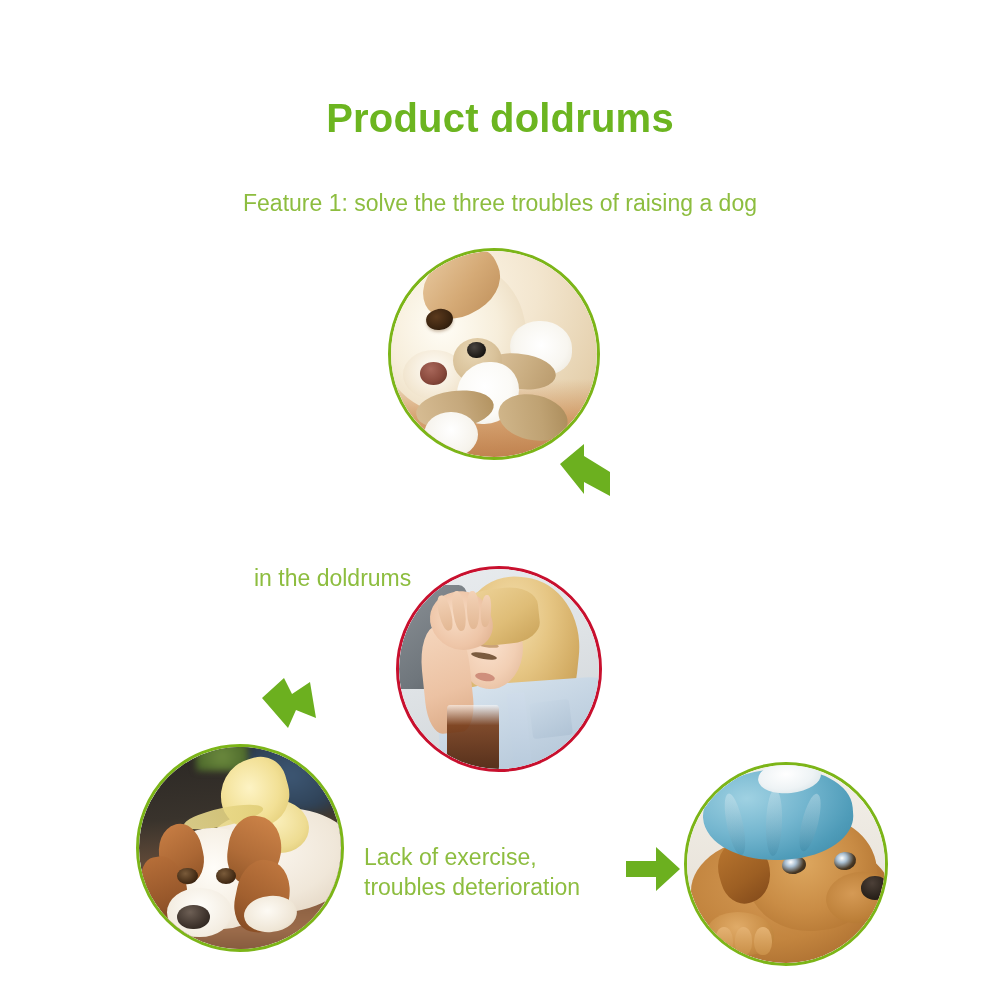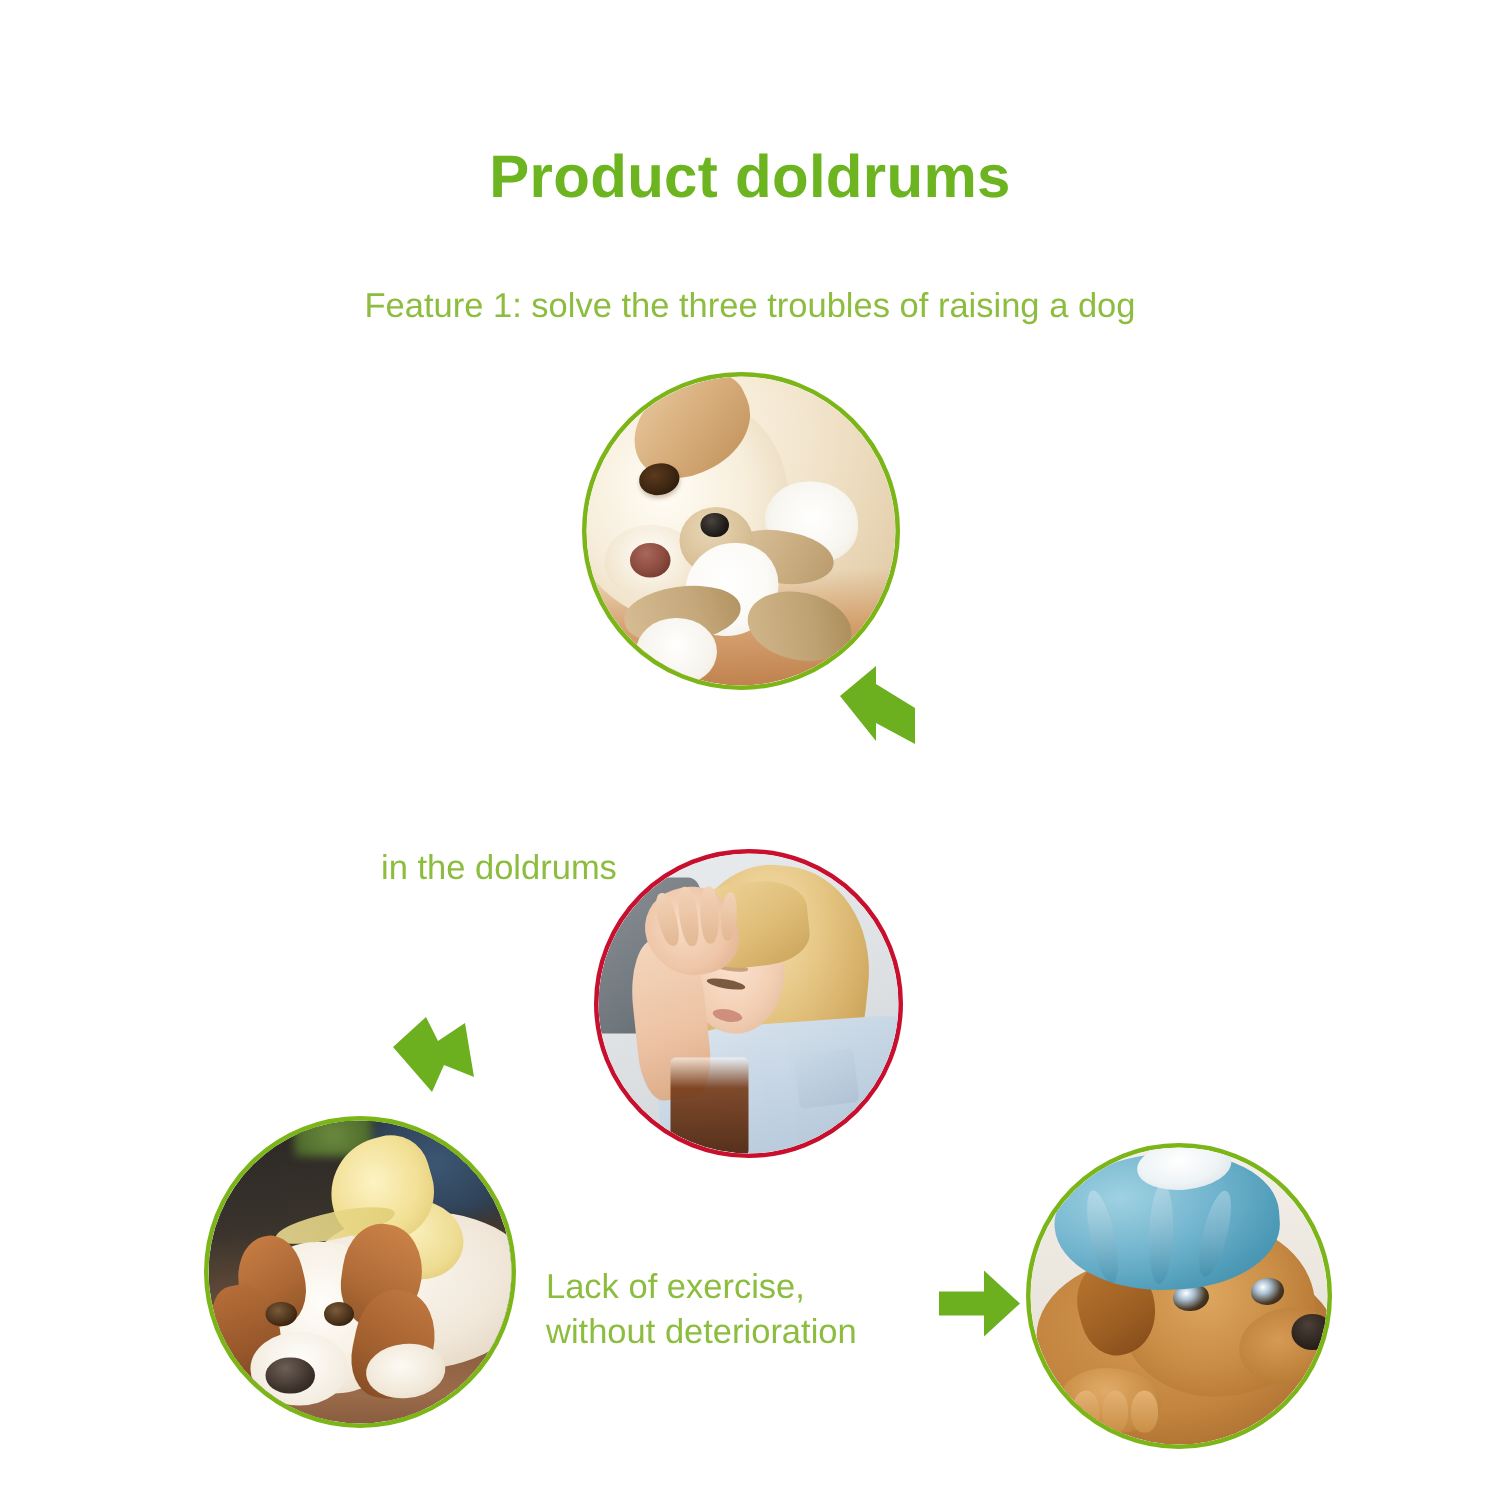--- a/index.html
+++ b/index.html
@@ -544,21 +544,21 @@
       <div class="layer ear-r"></div>
       <div class="layer eye-l"></div>
       <div class="layer eye-r"></div>
       <div class="layer muzzle"></div>
       <div class="layer nose"></div>
       <div class="layer paw"></div>
     </div>
   </div>
 
   <div class="caption" id="cap-exercise">Lack of exercise,
-without deterioration</div>
+troubles deterioration</div>
 
   <div class="arrow" id="arrow-right">
     <svg viewBox="0 0 58 48" width="58" height="48" aria-hidden="true">
       <path d="M2 16 L32 16 L32 2 L56 24 L32 46 L32 32 L2 32 Z" fill="#6CB01F"></path>
     </svg>
   </div>
 
   <div class="photo" id="photo-sick-dog">
     <div class="scene">
       <div class="layer bg"></div>

